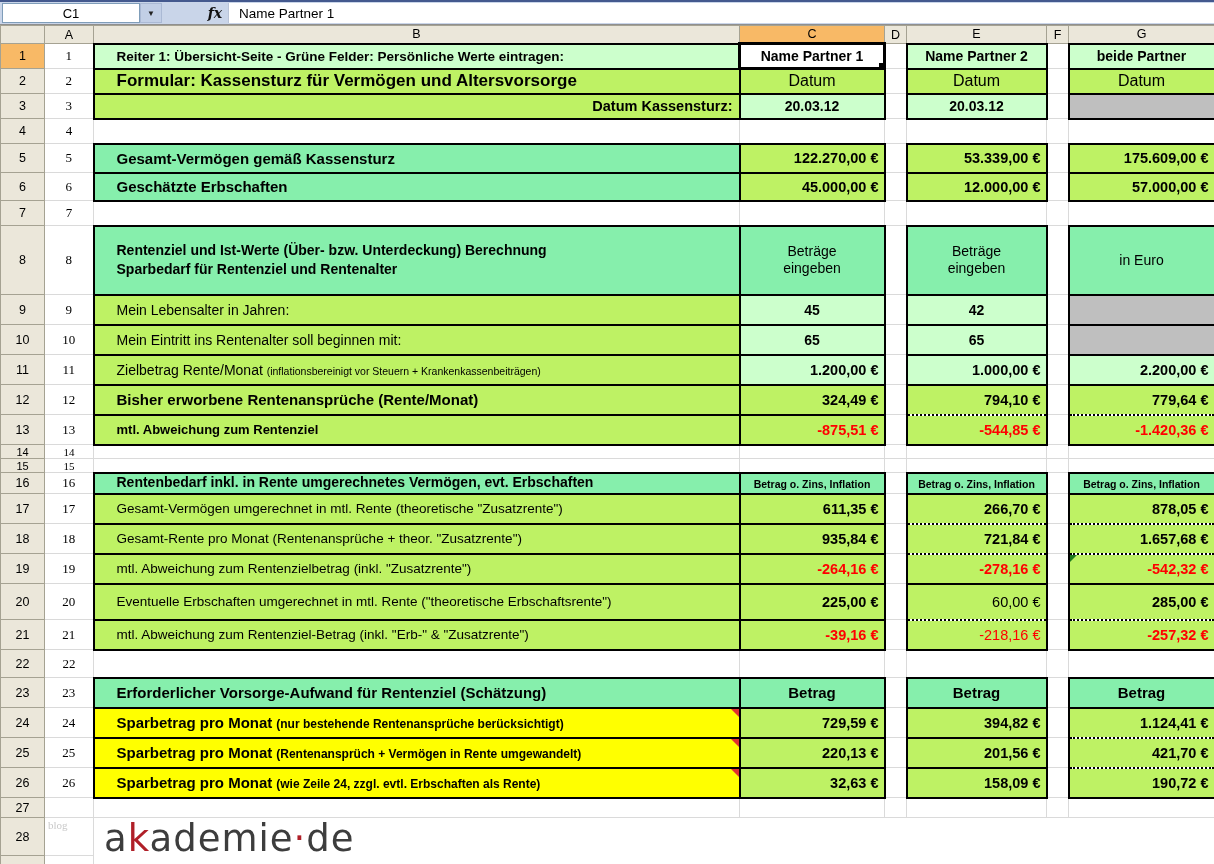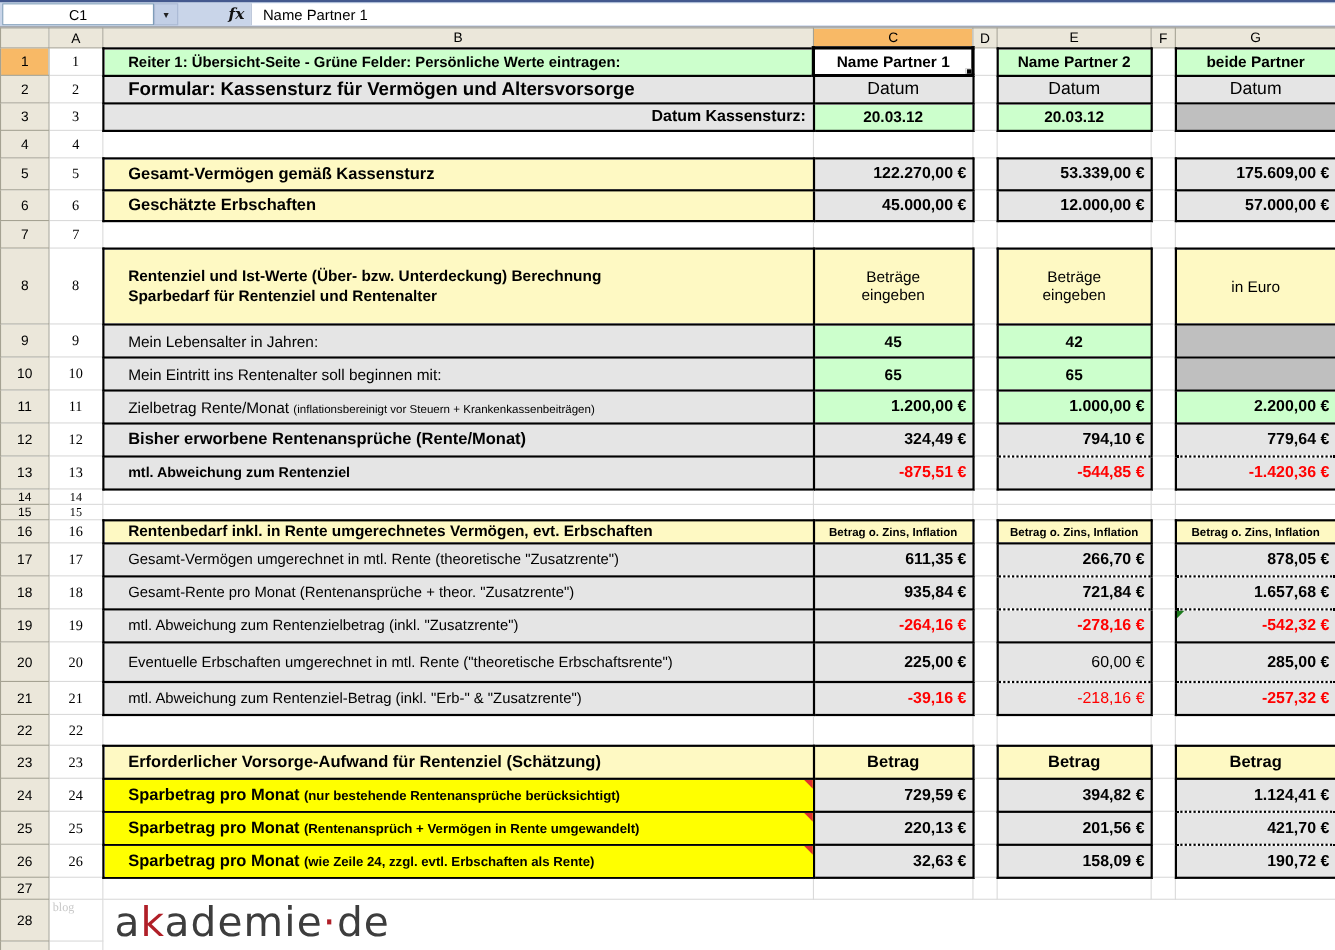--- a/index.html
+++ b/index.html
@@ -18,21 +18,21 @@
     align-items:center;padding-left:10px;font-size:13.5px;color:#000;}
 
   
   table{table-layout:fixed;border-collapse:collapse;width:1214px;}
   td{border:1px solid #dadada;background:#fff;padding:0 2px;font-size:13px;color:#000;
     overflow:hidden;white-space:nowrap;vertical-align:middle;}
   .rh{background:#ebe7da;border:1px solid #a5a292;text-align:center;font-size:12.5px;padding:0;}
   .sel{background:#f8b966;}
   .colA{text-align:center;font-family:"Liberation Serif",serif;font-size:13px;}
 
-  .grn{background:#ccffcc}.yel{background:#e5e5e5}.org{background:#fef9c3}
+  .grn{background:#ccffcc}.yel{background:#bef264}.org{background:#86efac}
   .byl{background:#ffff00}.gry{background:#bfbfbf}
   .bk{border:2px solid #000;}
   .lbl{padding-left:22px;font-size:14px;}
   .b{font-weight:bold;}
   .val{font-weight:bold;text-align:right;padding-right:5px;font-size:14.5px;}
   .ctr{text-align:center;margin-left:44px;}
   .rt{text-align:right;padding-right:6px;}
   .rd{color:#ff0000;}
   .big{font-size:17px;}
   .med{font-size:15px;}

